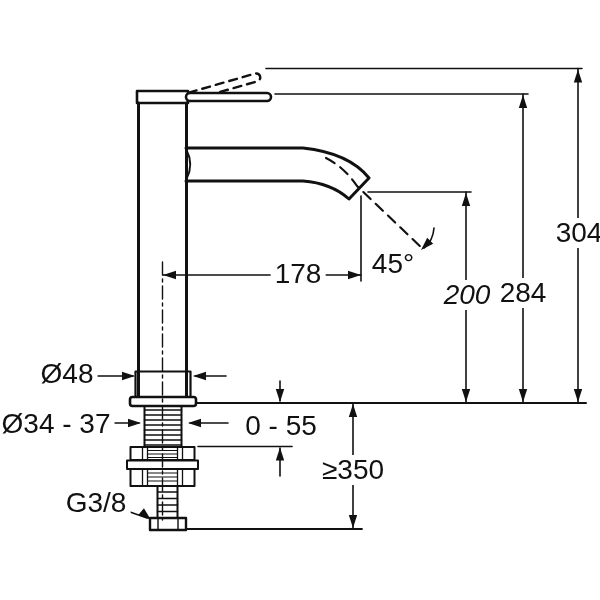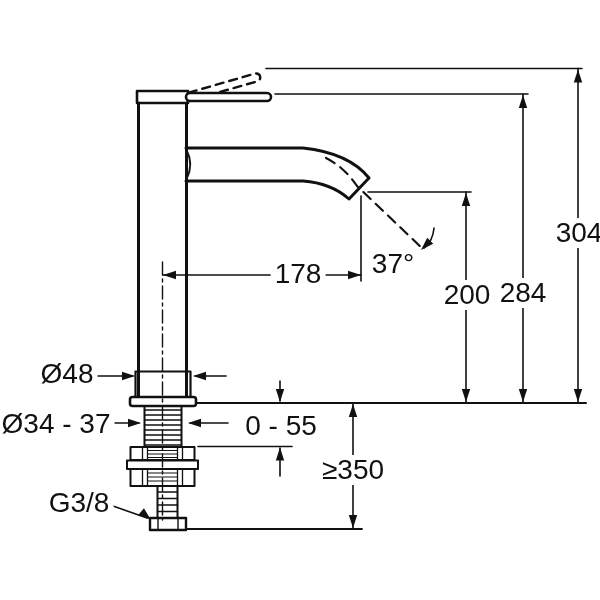--- a/index.html
+++ b/index.html
@@ -124,23 +124,23 @@
           <polygon points="0,0 13,4.2 13,-4.2" transform="translate(141,423) rotate(180)"></polygon>
           <polygon points="0,0 13,4.2 13,-4.2" transform="translate(188,423)"></polygon>
           <polygon points="0,0 13,4.2 13,-4.2" transform="translate(151,520) rotate(-139)"></polygon>
           <polygon points="0,0 13,4.2 13,-4.2" transform="translate(421,250) rotate(-45)"></polygon>
         </g>
       </g>
     </g>
   </svg>
 
   <div class="dim-label" style="left:262px;top:274px;margin-left:36px;">178</div>
-  <div class="dim-label" style="left:393px;top:264px;">37°</div>
-  <div class="dim-label" style="left:467px;top:295px;">200</div>
+  <div class="dim-label" style="left:393px;top:264px;">45°</div>
+  <div class="dim-label" style="left:467px;top:295px;font-style:italic;">200</div>
   <div class="dim-label" style="left:523px;top:245px;margin-top:48px;">284</div>
   <div class="dim-label" style="left:579px;top:233px;">304</div>
   <div class="dim-label" style="left:67px;top:374px;">Ø48</div>
   <div class="dim-label" style="left:56px;top:424px;">Ø34 - 37</div>
   <div class="dim-label" style="left:281px;top:426px;">0 - 55</div>
   <div class="dim-label" style="left:353px;top:470px;">≥350</div>
-  <div class="dim-label" style="left:79px;top:503px;">G3/8</div>
+  <div class="dim-label" style="left:96px;top:503px;">G3/8</div>
 
 </div>
 
 </body></html>

